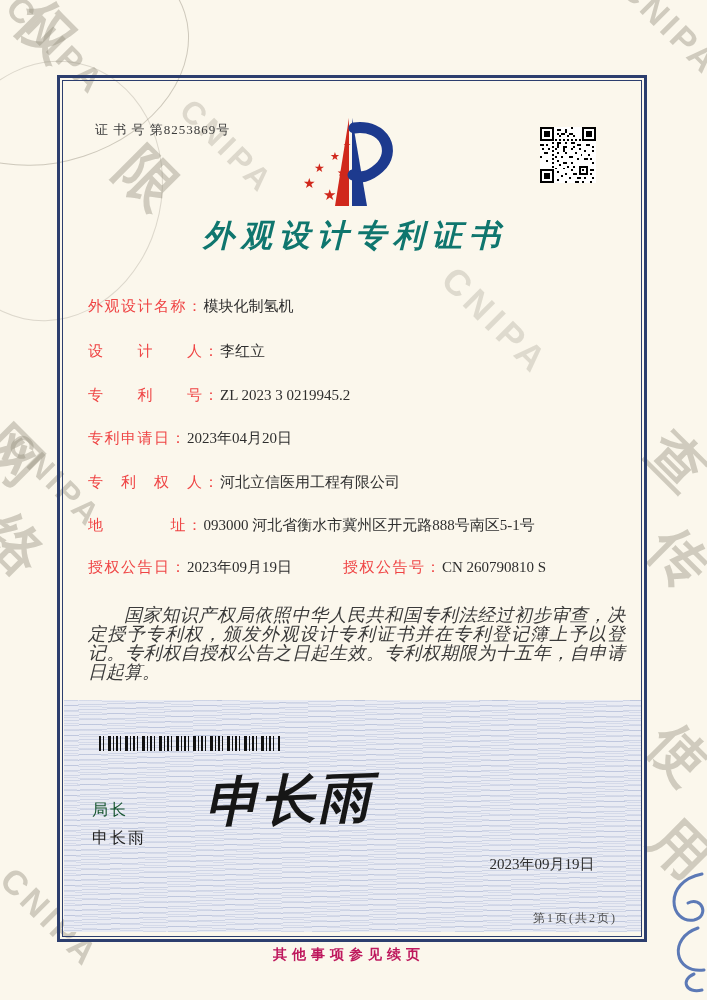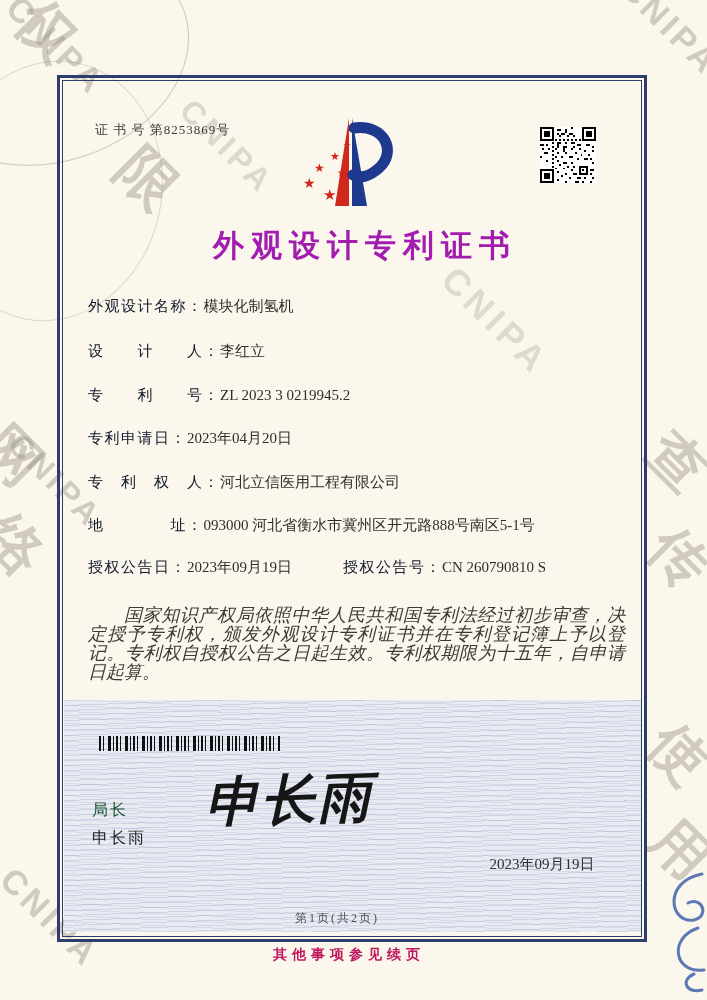--- a/index.html
+++ b/index.html
@@ -39,41 +39,41 @@
           repeating-linear-gradient(178deg, rgba(112,132,182,.22) 0 1px, rgba(0,0,0,0) 1px 5px),
           repeating-linear-gradient(182.5deg, rgba(112,132,182,.16) 0 1px, rgba(0,0,0,0) 1px 6px);}
 
   
   .content{position:absolute;inset:0;z-index:5;color:#3d3d3d;padding-left:8px;}
   .abs{position:absolute;}
   .cert-no{left:95px;top:121px;font-size:13px;letter-spacing:1px;color:#3b3b3b;}
   .logo{left:297px;top:116px;}
   .qr{left:540px;top:127px;}
   .title{left:57px;top:209px;width:584px;text-align:center;font-size:31px;font-weight:700;
-         letter-spacing:7px;color:#a21caf;margin:16px;}
+         letter-spacing:7px;color:#0f766e;margin:6px;font-style:italic;}
   .row{left:88px;font-size:15px;white-space:nowrap;}
-  .row .lbl{letter-spacing:1.5px;color:#0f172a;text-align:right;}
+  .row .lbl{letter-spacing:1.5px;color:#ef4444;text-align:right;}
   .row .val{color:#2e2e2e;}
   .r1{top:297px;} .r2{top:342px;} .r3{top:386px;} .r4{top:429px;font-family:Liberation Serif, serif;} .r5{top:473px;} .r6{top:516px;} .r7{top:558px;}
   .grant-no{position:absolute;left:255px;top:0;}
   .para{left:88px;width:537px;font-size:18px;line-height:19px;text-indent:2em;
         font-style:italic;color:#3a3a3a;text-align:justify;}
   .p1{top:588px;} .p2{top:648px;}
   .barcode{left:99px;top:736px;width:181px;height:15px;
         background:repeating-linear-gradient(90deg,
           #111 0 2px, rgba(0,0,0,0) 2px 4px,
           #111 4px 5px, rgba(0,0,0,0) 5px 9px,
           #111 9px 12px, rgba(0,0,0,0) 12px 14px,
           #111 14px 15px, rgba(0,0,0,0) 15px 17px);}
   .sig-title{left:92px;top:800px;font-size:16px;color:#14532d;letter-spacing:2px;}
   .sig-name{left:92px;top:828px;font-size:16px;color:#222;letter-spacing:2px;}
   .autograph{left:205px;top:764px;width:180px;font-size:54px;font-weight:700;font-style:italic;
         color:#161616;transform:rotate(-2deg);letter-spacing:2px;white-space:nowrap;}
   .issue-date{left:457px;top:855px;width:170px;text-align:center;font-size:15px;color:#2e2e2e;}
-  .page-info{left:57px;top:910px;width:560px;text-align:center;font-size:12px;color:#4c4c4c;letter-spacing:2px;}
+  .page-info{left:57px;top:910px;width:560px;text-align:right;font-size:12px;color:#4c4c4c;letter-spacing:2px;}
   .note{left:57px;top:946px;width:584px;text-align:center;font-size:14px;color:#be185d;
         letter-spacing:5px;font-weight:700;}
   .ornament{position:absolute;left:636px;top:866px;z-index:6;}
 </style>
 </head>
 <body>
 
 <div class="page">
 
   <div class="arc arc1"></div>

